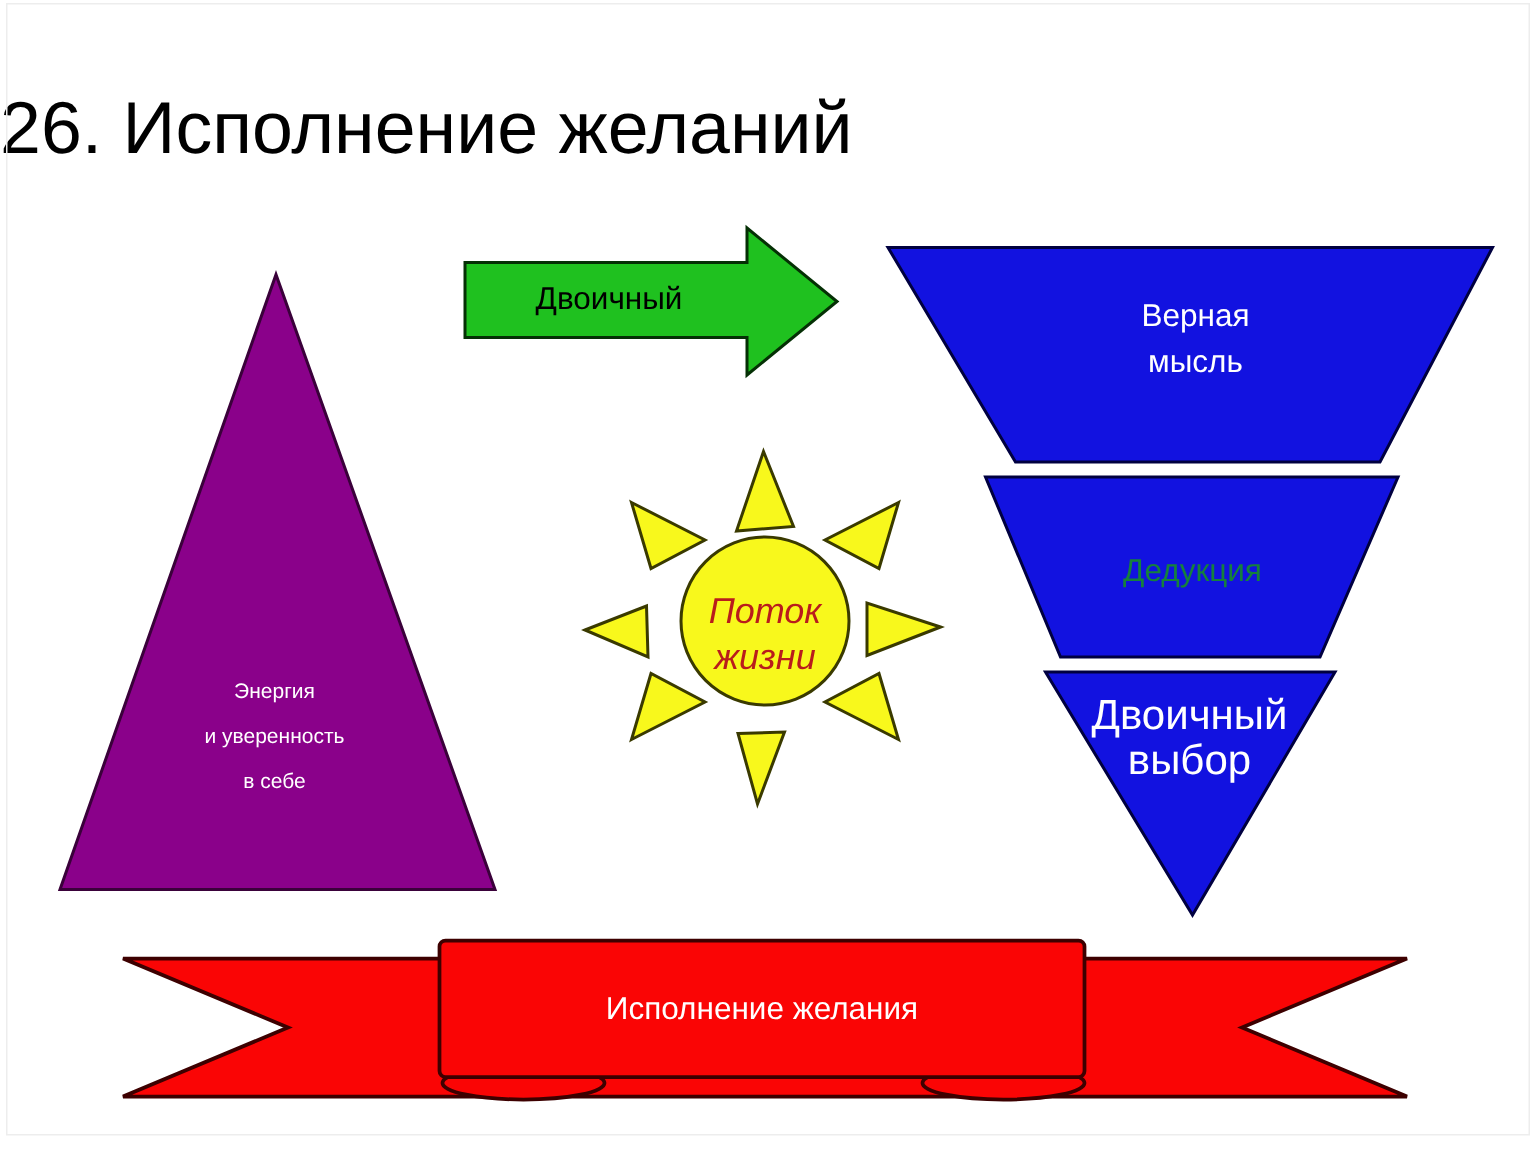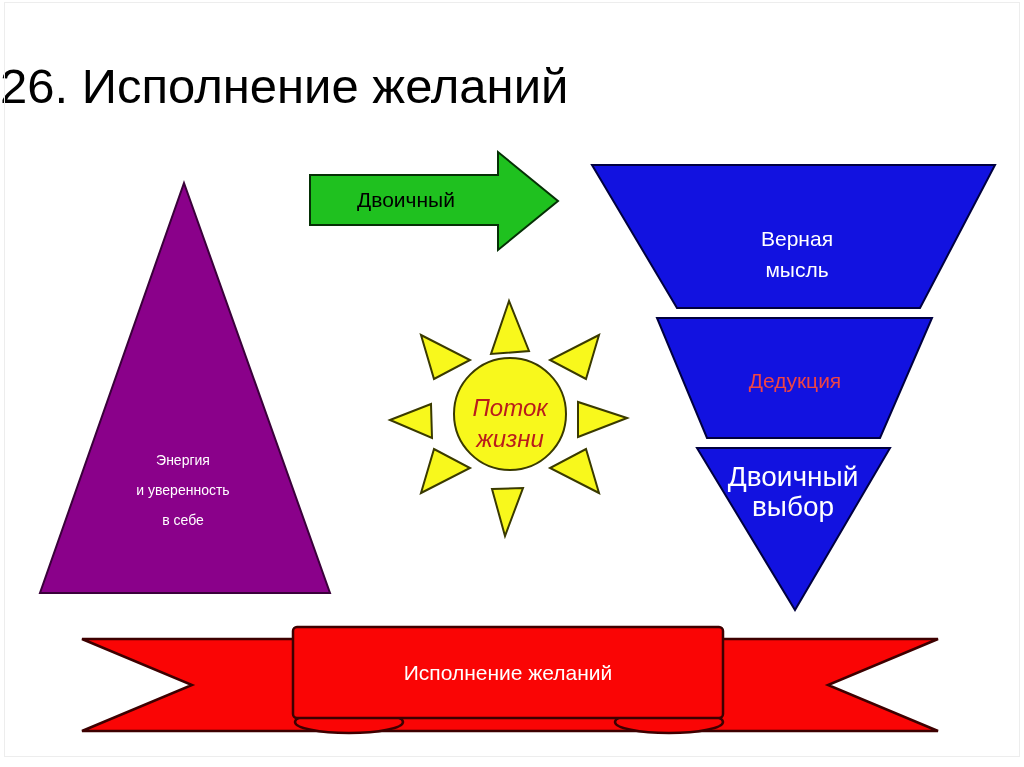--- a/index.html
+++ b/index.html
@@ -20,24 +20,24 @@
     position:absolute;left:0;top:58px;width:1024px;text-align:left;
     font-size:49px;color:#000;letter-spacing:0px;
   }
   .arrow-label{left:316px;top:175px;width:180px;height:50px;
     display:flex;align-items:center;justify-content:center;
     font-size:21px;color:#000;}
   .triangle-label{left:62px;top:445px;width:242px;
     font-size:14px;line-height:30px;color:#fff;}
   .sun-label{left:450px;top:392px;width:120px;
     font-size:24px;line-height:31px;color:#b91c1c;font-style:italic;}
-  .funnel-label-1{left:677px;top:223px;width:240px;
+  .funnel-label-1{left:677px;top:195px;width:240px;
     font-size:21px;line-height:31px;color:#fff;}
   .funnel-label-2{left:675px;top:366px;width:240px;
-    font-size:21px;line-height:30px;color:#ef4444;}
+    font-size:21px;line-height:30px;color:#15803d;}
   .funnel-label-3{left:673px;top:462px;width:240px;
     font-size:28px;line-height:30px;color:#fff;}
   .ribbon-label{left:293px;top:627px;width:430px;height:91px;
     display:flex;align-items:center;justify-content:center;
     font-size:21px;color:#fff;}
 </style>
 </head>
 <body>
 
 <div id="stage">
@@ -85,16 +85,16 @@
 жизни</div>
 
   <div class="label funnel-label-1">Верная
 мысль</div>
 
   <div class="label funnel-label-2">Дедукция</div>
 
   <div class="label funnel-label-3">Двоичный
 выбор</div>
 
-  <div class="label ribbon-label">Исполнение желаний</div>
+  <div class="label ribbon-label">Исполнение желания</div>
 
   <div class="slide-frame"></div>
 </div>
 
 </body></html>

